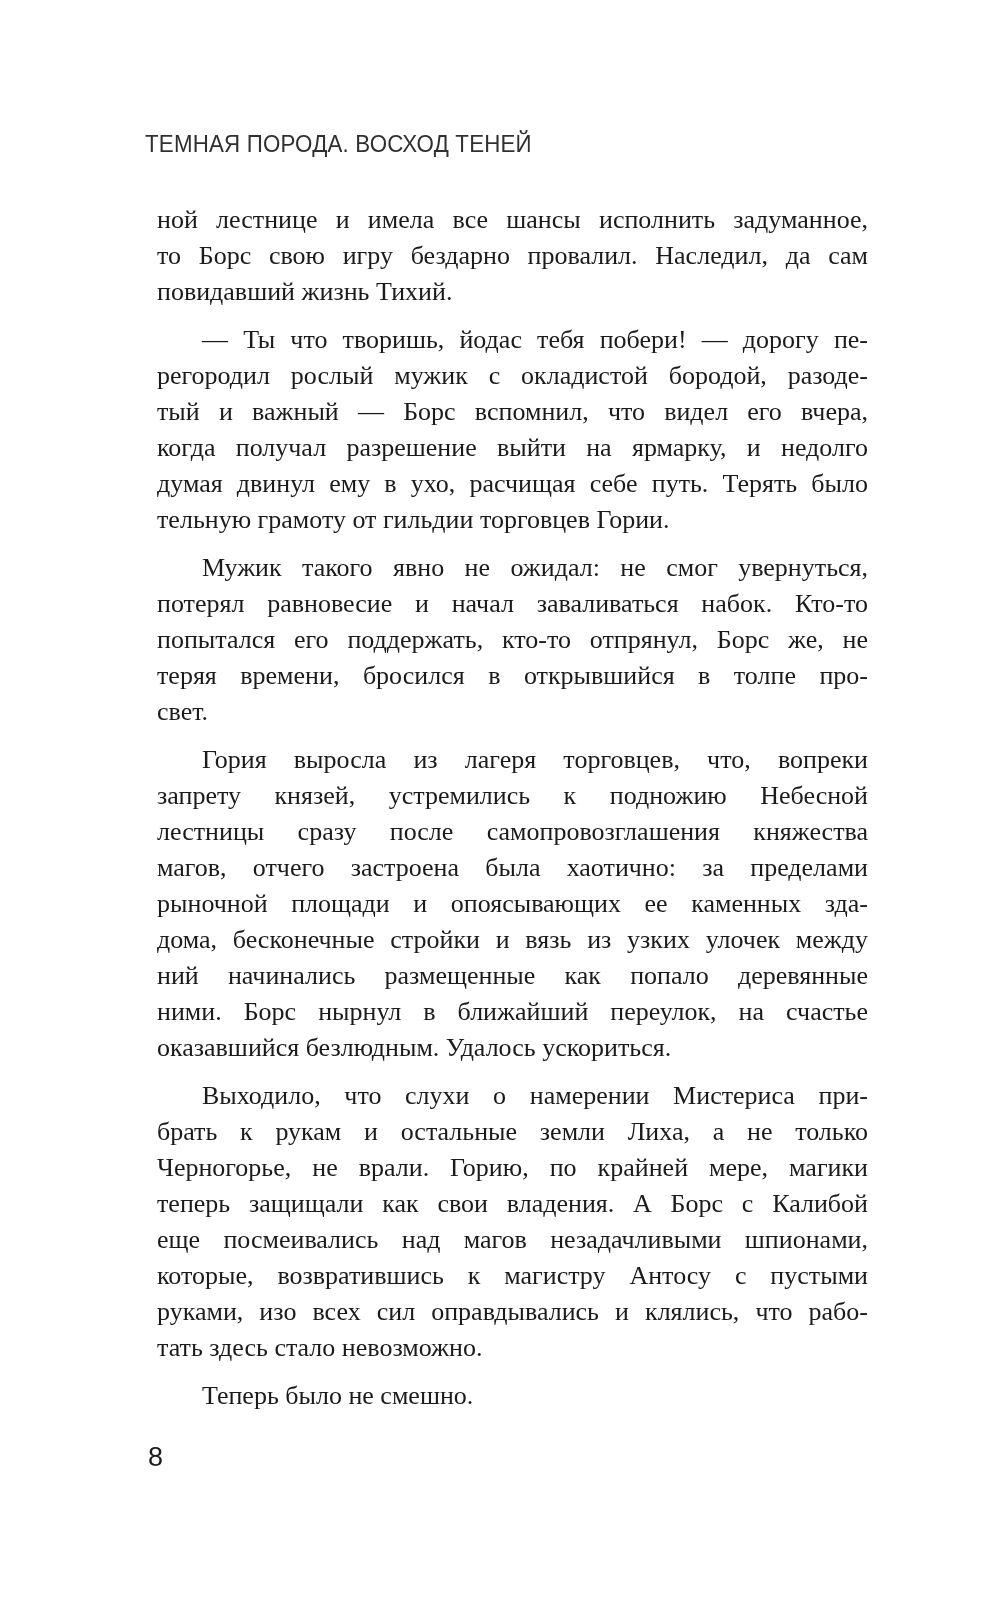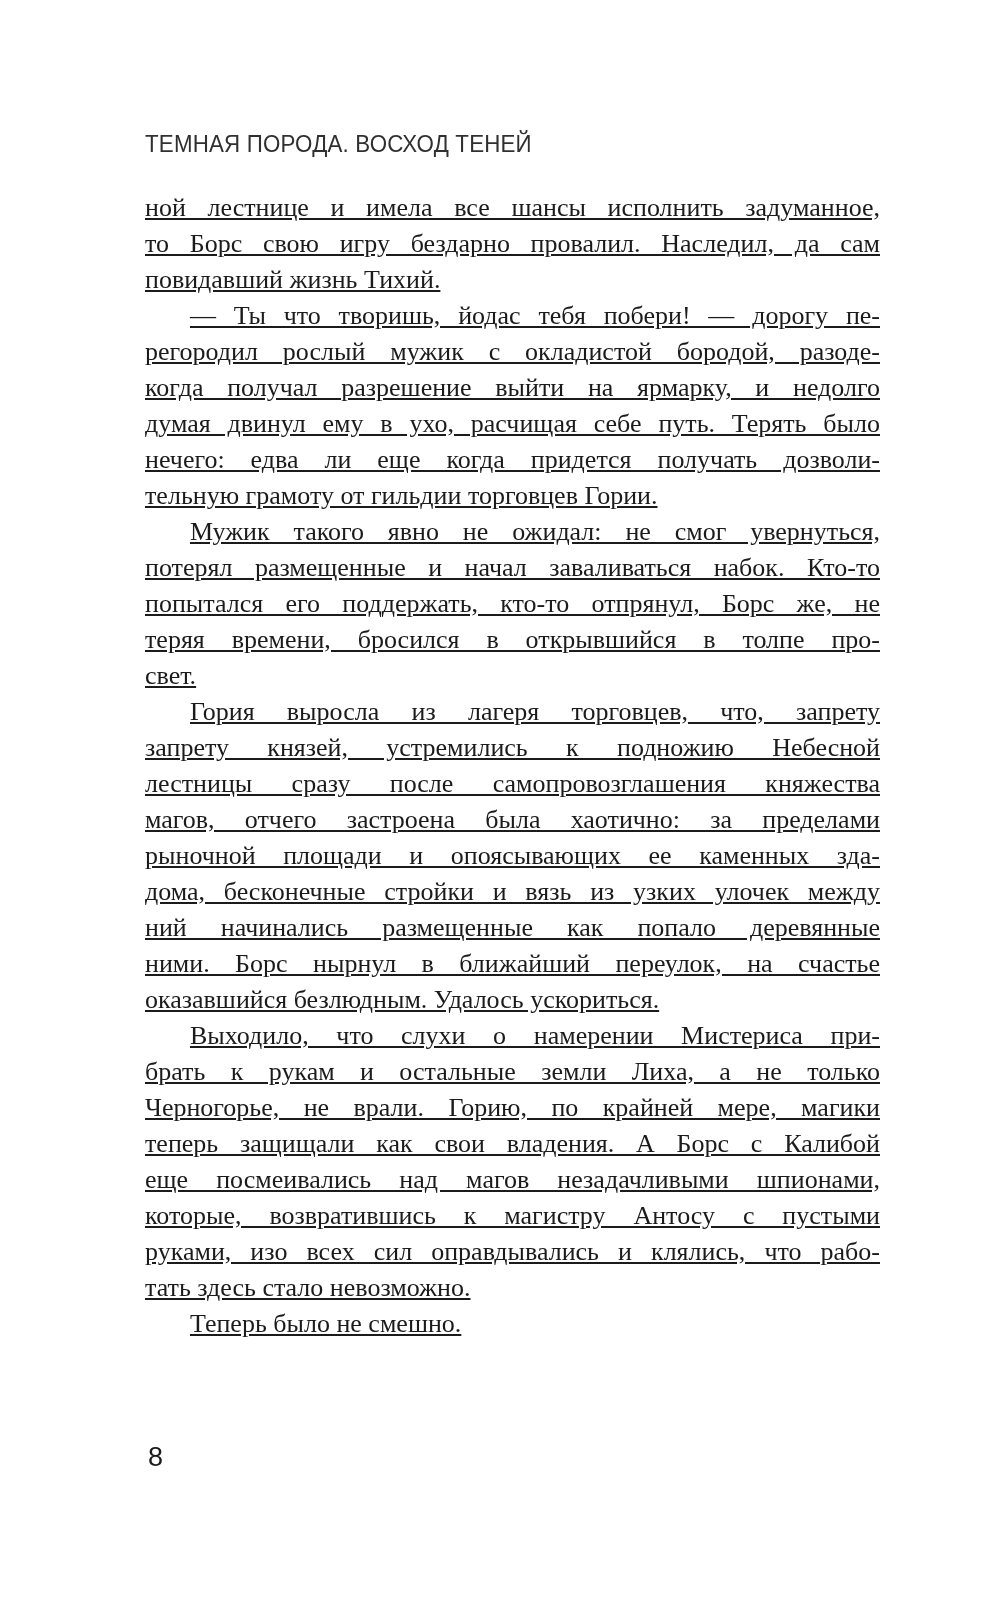--- a/index.html
+++ b/index.html
@@ -30,21 +30,21 @@
   .body-text {
     position: absolute;
     left: 145px;
     top: 190px;
     width: 735px;
     font-family: "Liberation Serif", "DejaVu Serif", serif;
     font-size: 26px;
     line-height: 36px;
     color: #1b1b1b;
   }
-  .para { margin: 0; text-decoration: underline; }
+  .para { margin: 12px; }
   .line {
     height: 36px;
     text-align: justify;
     text-align-last: justify;
     overflow: hidden;
     white-space: nowrap;
   }
   .line.last {
     text-align-last: left;
   }
@@ -68,34 +68,34 @@
 
   <div class="body-text">
       <div class="para">
         <div class="line">ной лестнице и имела все шансы исполнить задуманное,</div>
         <div class="line">то Борс свою игру бездарно провалил. Наследил, да сам</div>
         <div class="line last">повидавший жизнь Тихий.</div>
       </div>
       <div class="para">
         <div class="line indent">— Ты что творишь, йодас тебя побери! — дорогу пе-</div>
         <div class="line">регородил рослый мужик с окладистой бородой, разоде-</div>
+        <div class="line">тый и важный — Борс вспомнил, что видел его вчера,</div>
         <div class="line">когда получал разрешение выйти на ярмарку, и недолго</div>
         <div class="line">думая двинул ему в ухо, расчищая себе путь. Терять было</div>
-        <div class="line">нечего: едва ли еще когда придется получать дозволи-</div>
         <div class="line last">тельную грамоту от гильдии торговцев Гории.</div>
       </div>
       <div class="para">
         <div class="line indent">Мужик такого явно не ожидал: не смог увернуться,</div>
-        <div class="line">потерял размещенные и начал заваливаться набок. Кто-то</div>
+        <div class="line">потерял равновесие и начал заваливаться набок. Кто-то</div>
         <div class="line">попытался его поддержать, кто-то отпрянул, Борс же, не</div>
         <div class="line">теряя времени, бросился в открывшийся в толпе про-</div>
         <div class="line last">свет.</div>
       </div>
       <div class="para">
-        <div class="line indent">Гория выросла из лагеря торговцев, что, запрету</div>
+        <div class="line indent">Гория выросла из лагеря торговцев, что, вопреки</div>
         <div class="line">запрету князей, устремились к подножию Небесной</div>
         <div class="line">лестницы сразу после самопровозглашения княжества</div>
         <div class="line">магов, отчего застроена была хаотично: за пределами</div>
         <div class="line">рыночной площади и опоясывающих ее каменных зда-</div>
         <div class="line">дома, бесконечные стройки и вязь из узких улочек между</div>
         <div class="line">ний начинались размещенные как попало деревянные</div>
         <div class="line">ними. Борс нырнул в ближайший переулок, на счастье</div>
         <div class="line last">оказавшийся безлюдным. Удалось ускориться.</div>
       </div>
       <div class="para">

